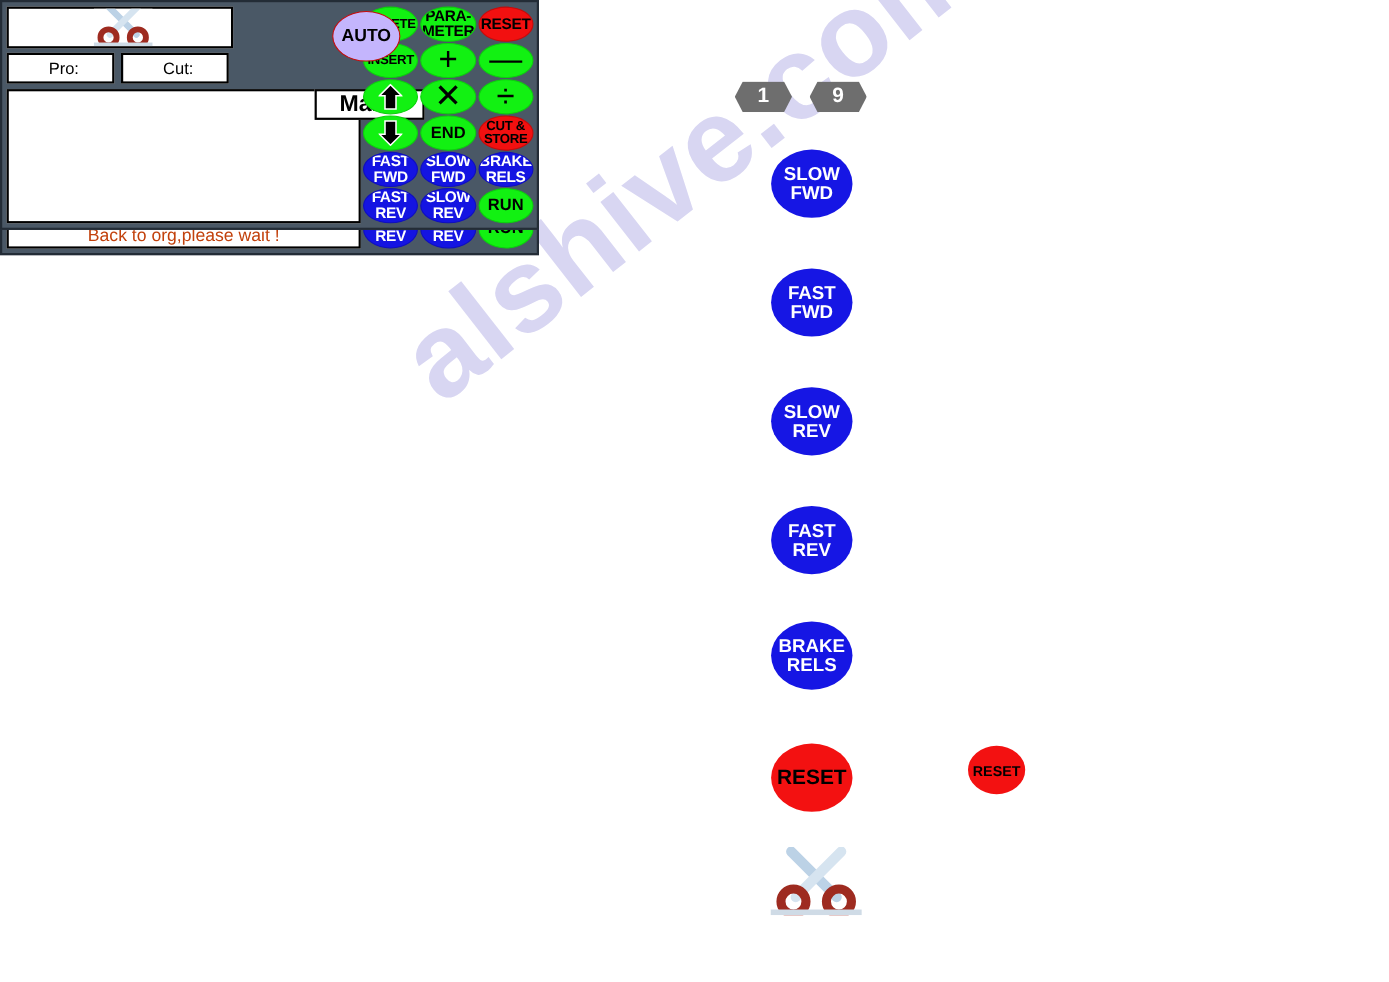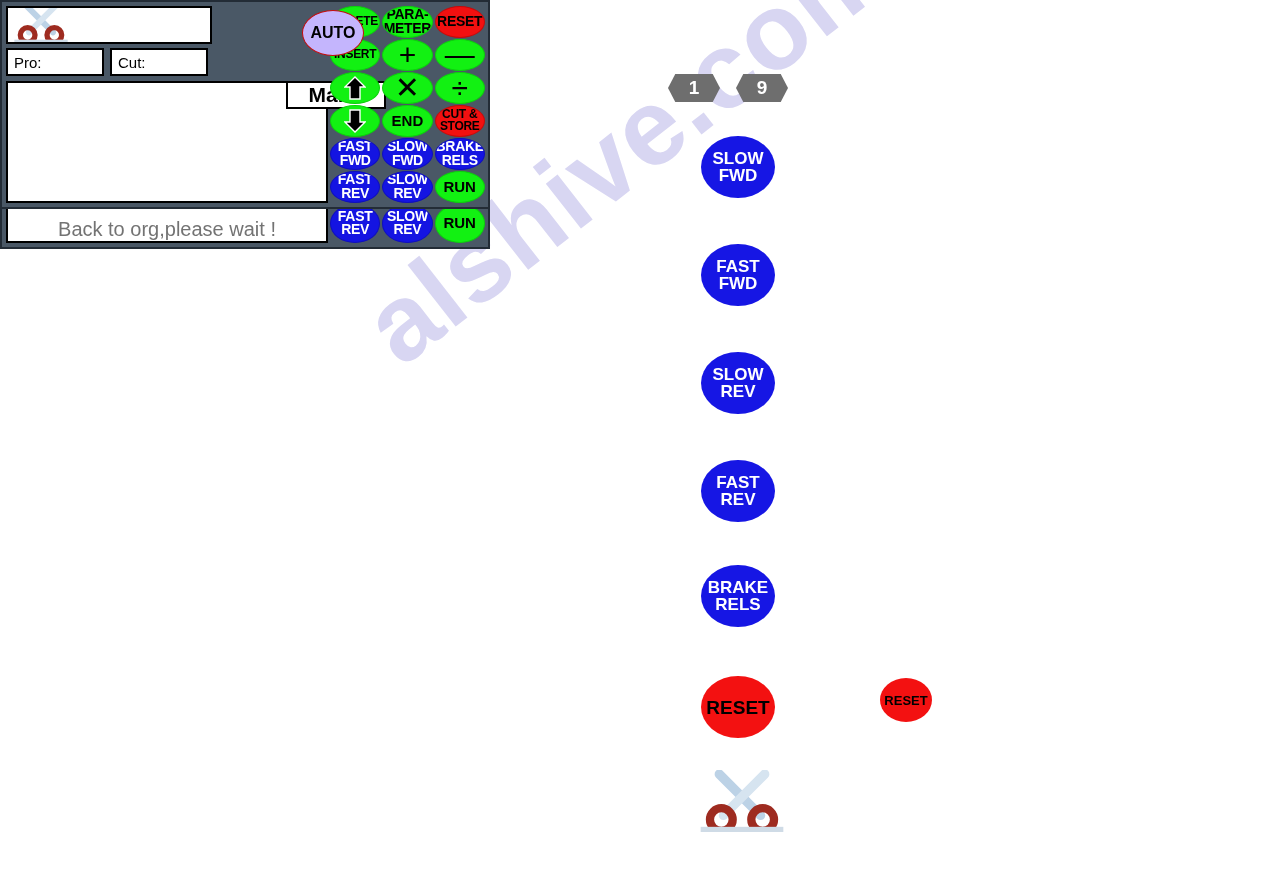--- a/index.html
+++ b/index.html
@@ -57,20 +57,21 @@
     background: #ffffff;
     border: 2px solid #000000;
     box-sizing: border-box;
     font-size: 19px;
     color: #000;
     display: flex;
     align-items: center;
     padding-left: 6px;
     overflow: hidden;
     position: relative;
+    justify-content: center;
   }
 
   .row-pos { height: 38px; width: 206px; margin-bottom: 4px; }
   .row-mid { display: flex; gap: 6px; height: 28px; margin-bottom: 5px; }
   .f-pro { width: 98px; font-size: 15px; }
   .f-cut { width: 98px; font-size: 15px; }
   .f-manu {
     width: 100px; font-size: 21px; font-weight: bold;
     justify-content: center; padding-left: 0;
     position: absolute; left: 280px;
@@ -109,23 +110,23 @@
   }
   .status-val {
     color: #000;
     font-size: 17px;
     width: 60px;
     text-align: left;
     padding-left: 14px;
   }
   .disp-foot {
     text-align: center;
-    color: #737373;
-    font-size: 20px;
-    margin-top: 20px;
+    color: #c2410c;
+    font-size: 16px;
+    margin-top: 8px;
   }
 
   .scissors-box { position: relative; }
 
   
   .keypad {
     flex: 1;
     display: grid;
     grid-template-columns: repeat(3, 1fr);
     grid-auto-rows: 1fr;

